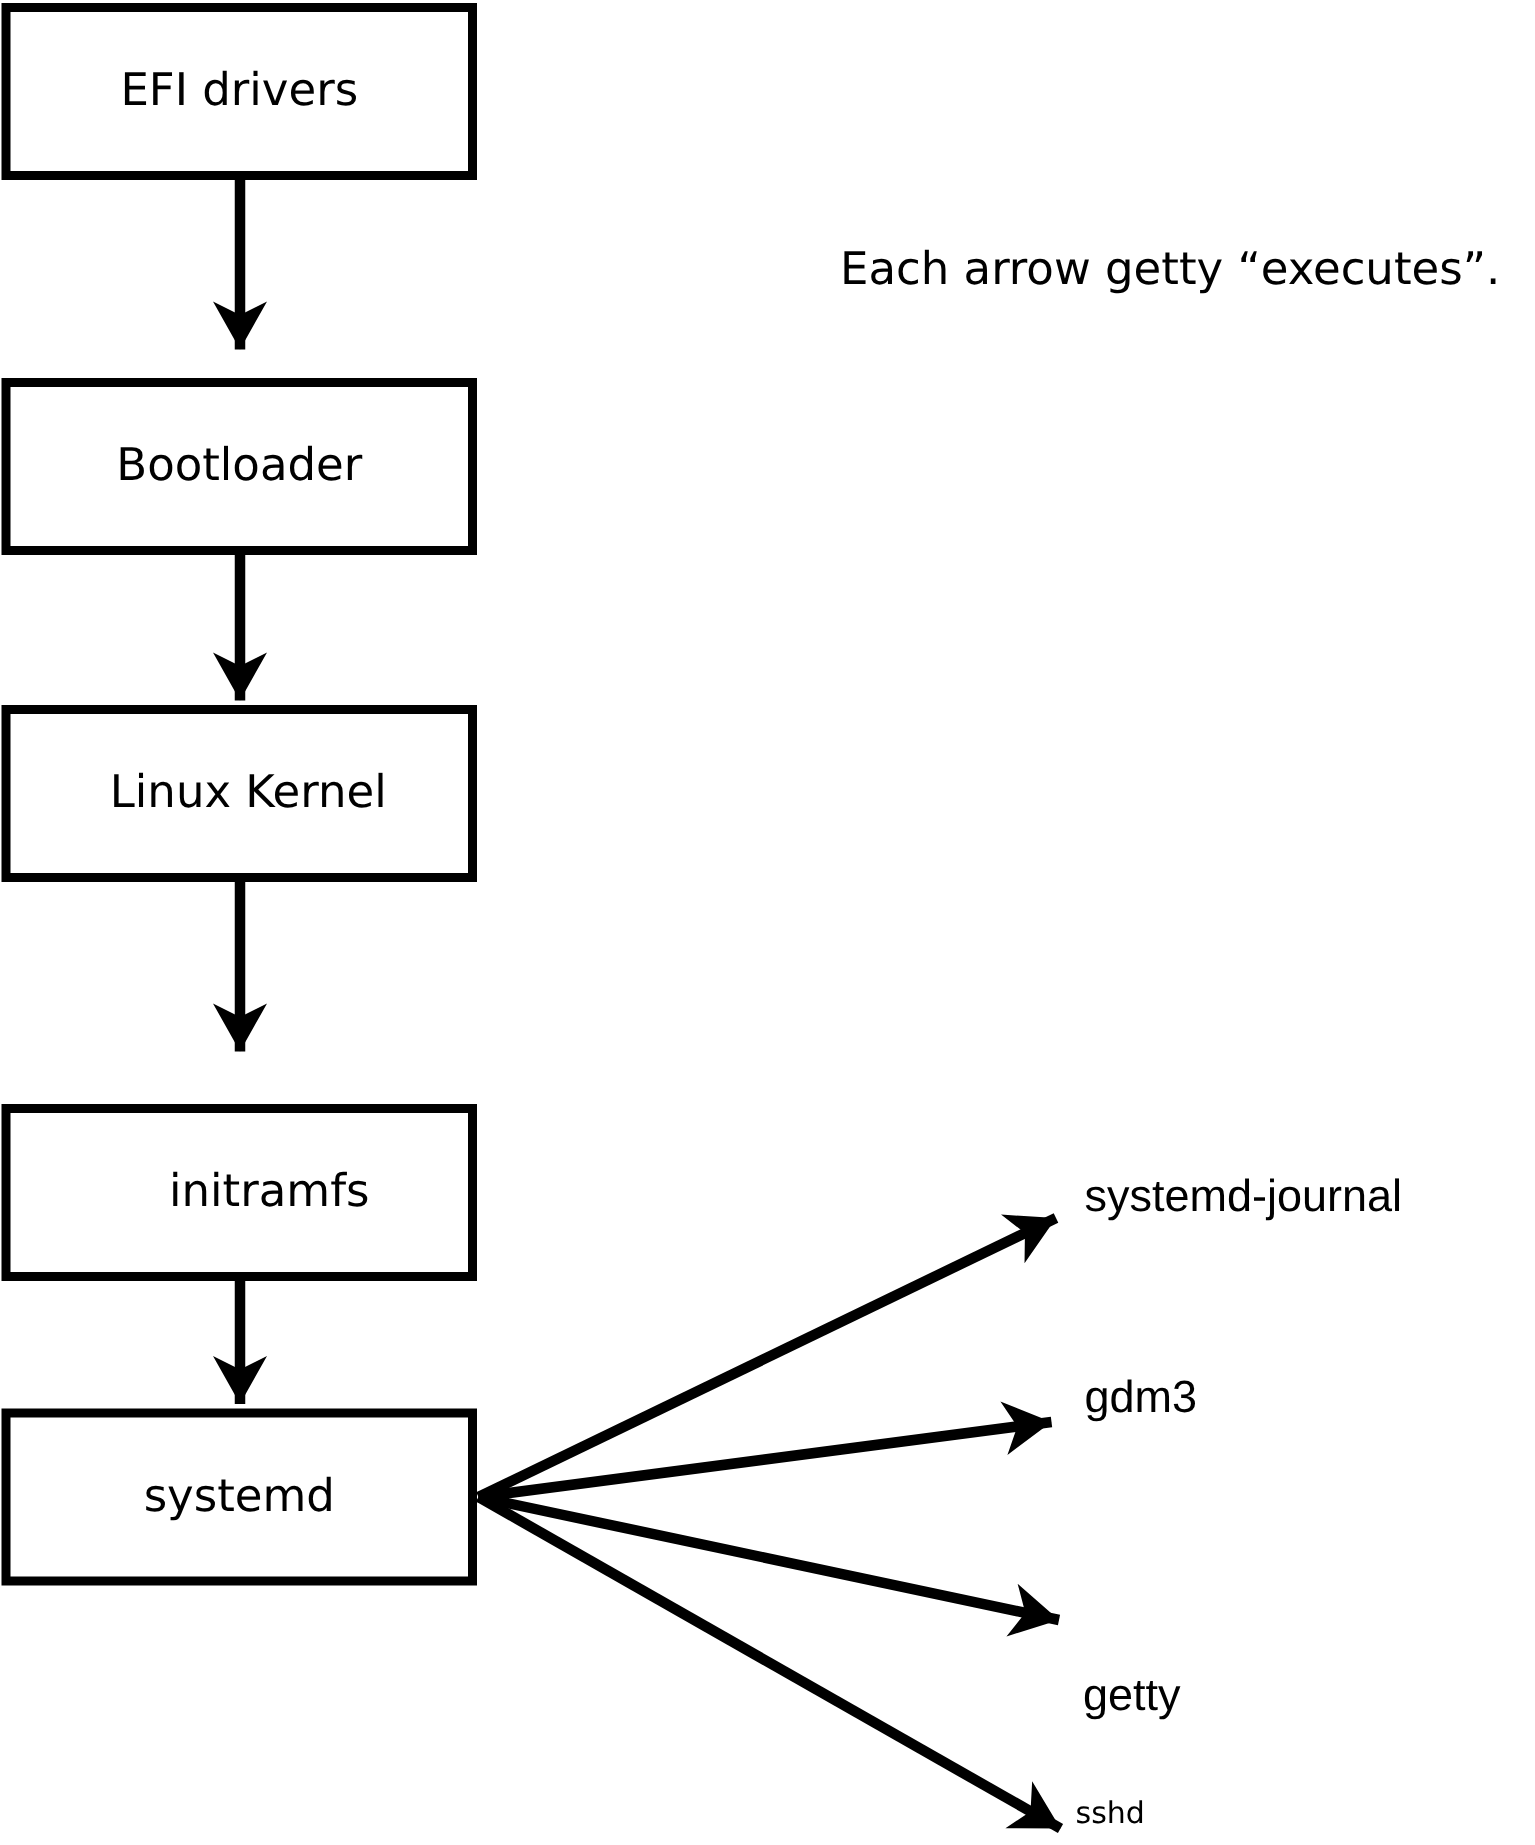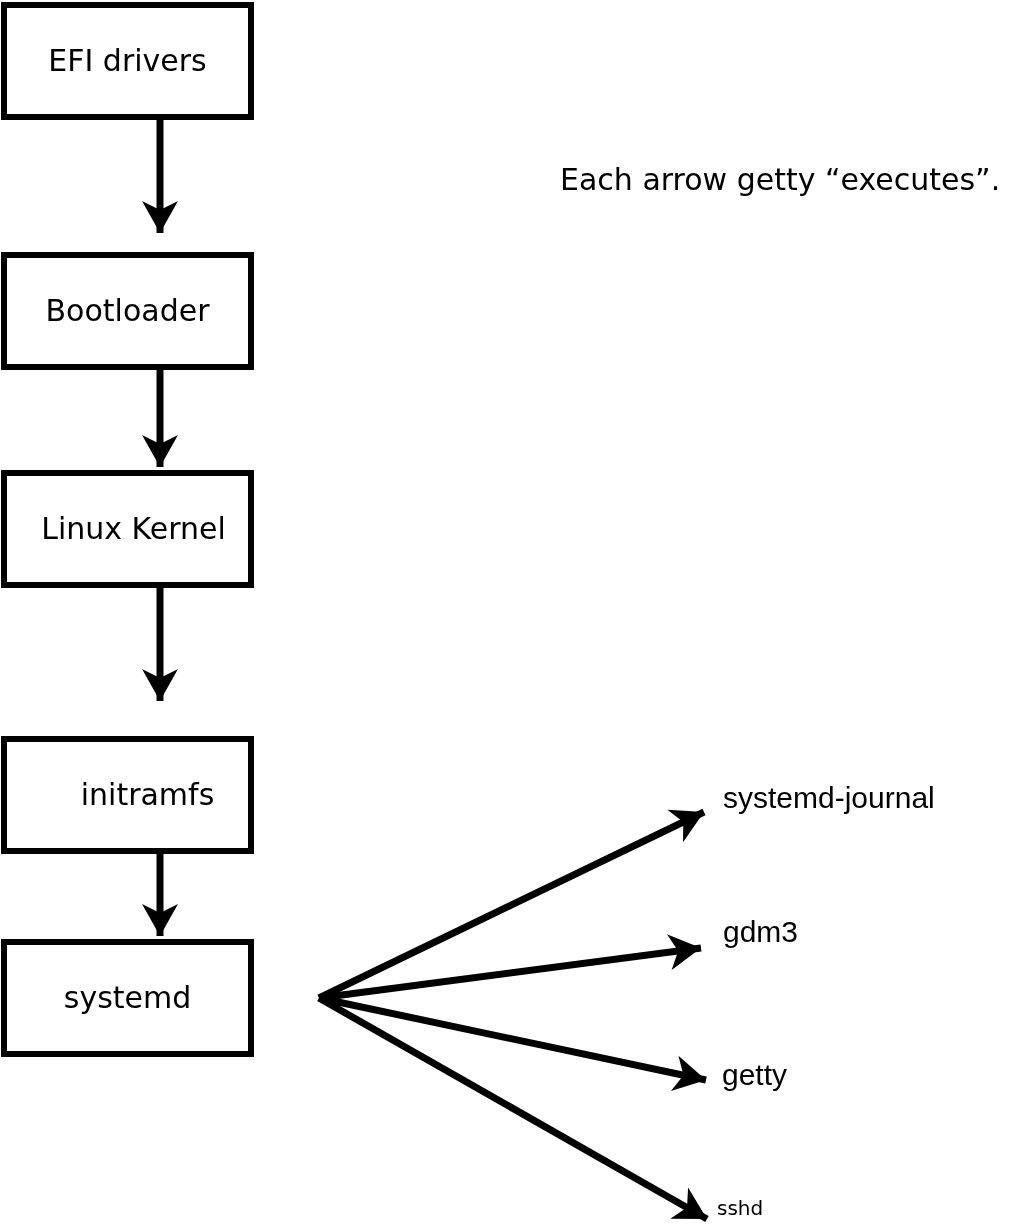--- a/index.html
+++ b/index.html
@@ -13,21 +13,21 @@
     color: #000000;
   }
   #arrows {
     position: absolute;
     left: 0; top: 0;
     width: 1023px; height: 1230px;
   }
   .node {
     position: absolute;
     left: 1px;
-    width: 253px;
+    width: 317px;
     height: 118px;
     box-sizing: border-box;
     border: 6px solid #000000;
     background: #ffffff;
     display: flex;
     align-items: center;
     justify-content: center;
     font-size: 30px;
     line-height: 1;
     white-space: nowrap;
@@ -39,21 +39,21 @@
   .node-4 { top: 939px; }
   .proc-label {
     position: absolute;
     font-family: Liberation Sans, sans-serif;
     font-size: 30px;
     line-height: 1;
     white-space: nowrap;
   }
   .proc-0 { left: 723px; top: 783px; }
   .proc-1 { left: 723px; top: 917px; }
-  .proc-2 { left: 722px; top: 1060px; }
+  .proc-2 { left: 722px; top: 1116px; }
   .proc-3 {
     left: 717px; top: 1198px;
     font-family: "DejaVu Sans", sans-serif;
     font-size: 20px;
   }
   .note {
     position: absolute;
     left: 560px;
     top: 165px;
     font-size: 30px;

